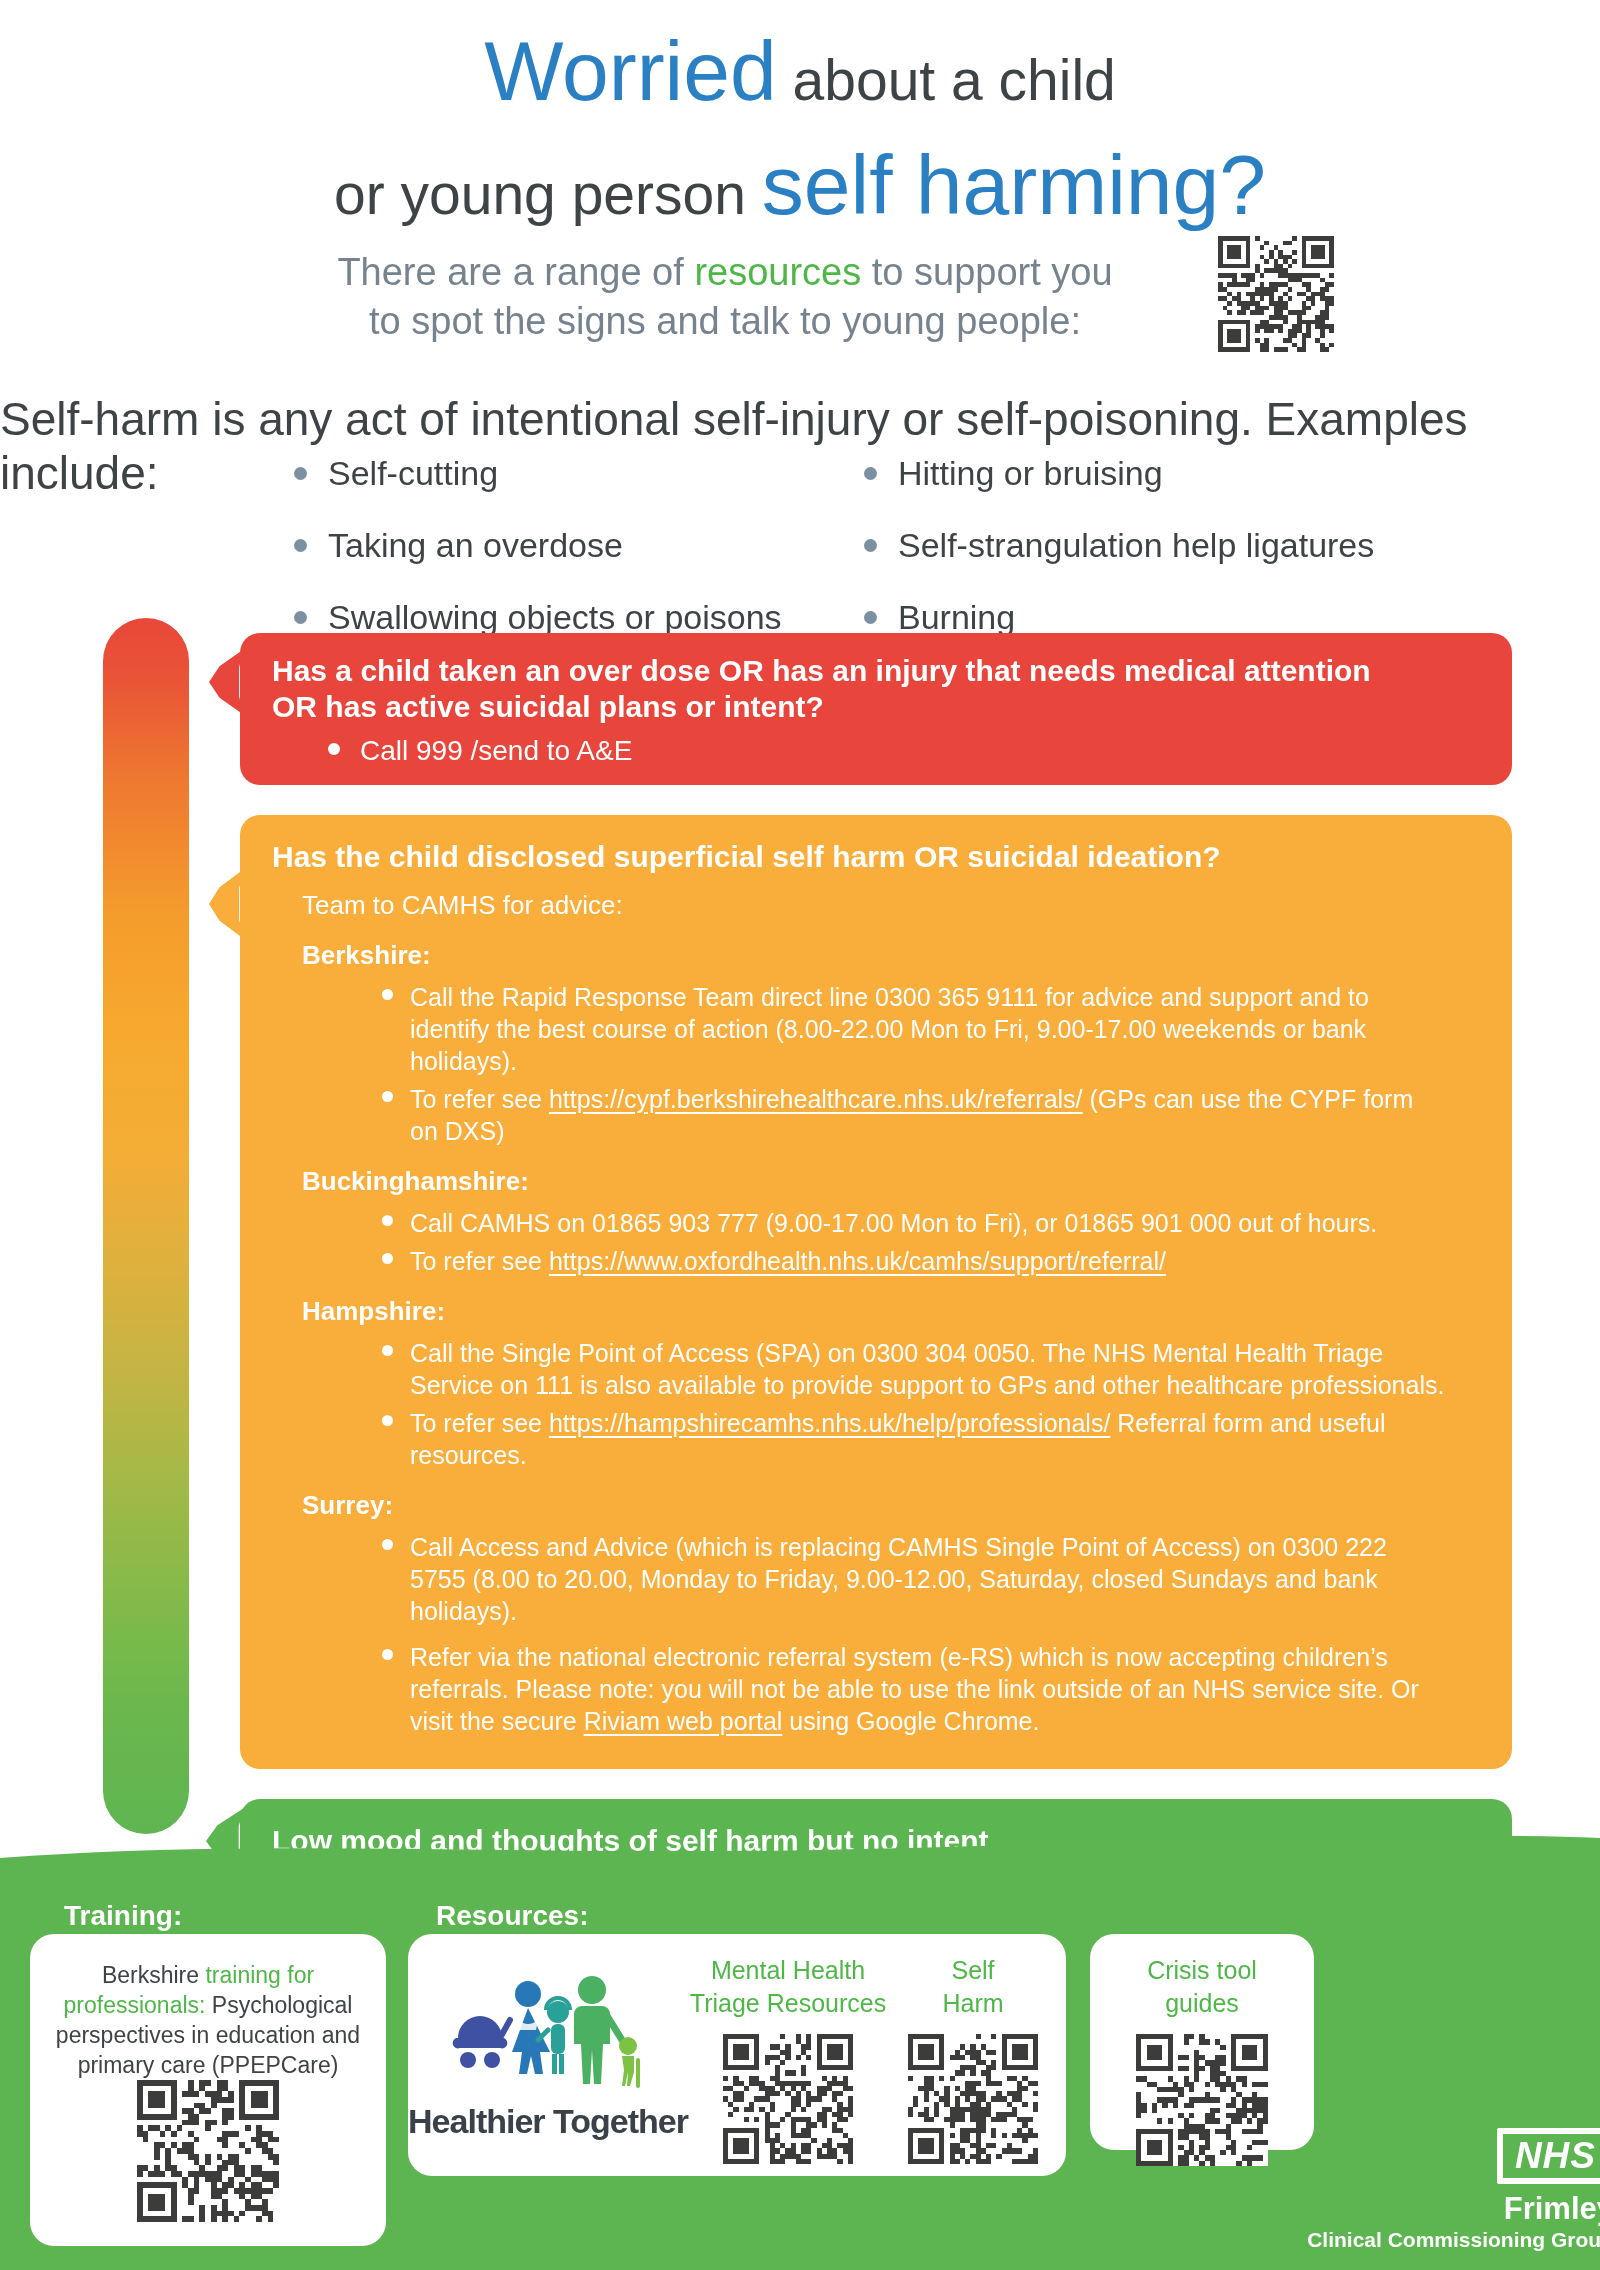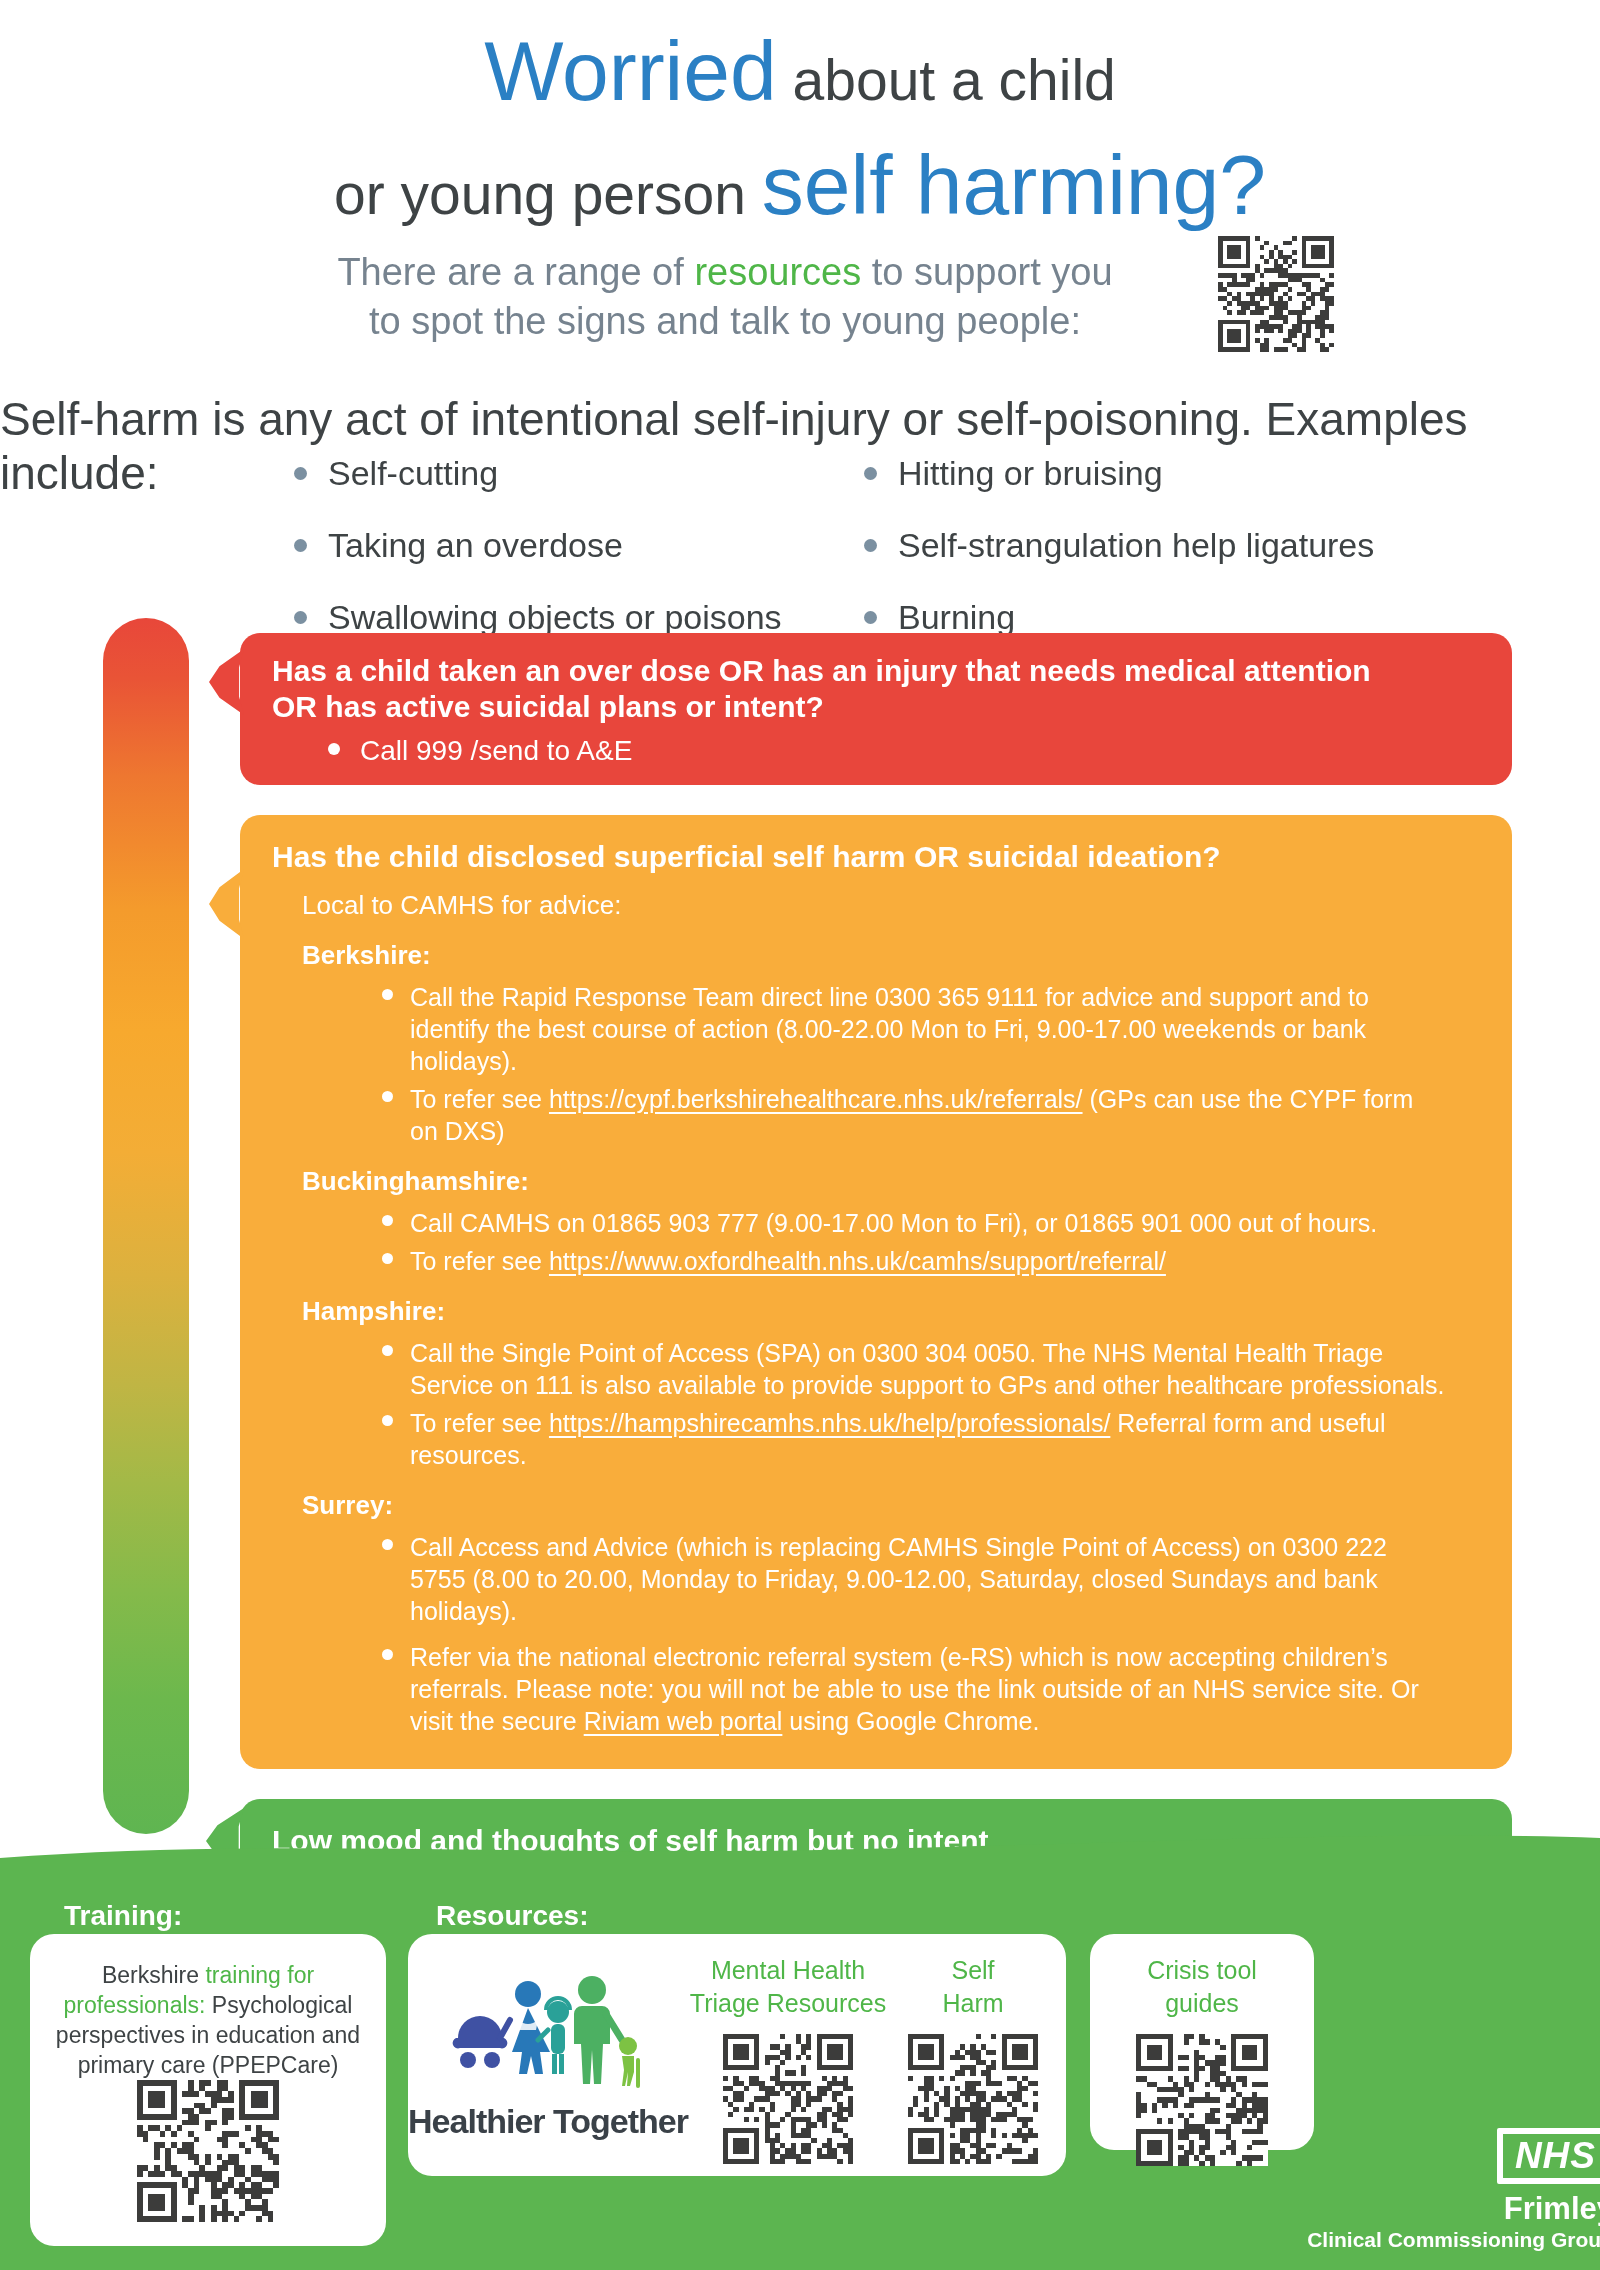--- a/index.html
+++ b/index.html
@@ -348,21 +348,21 @@
       <span class="tail"></span>
       <div class="bubble-h"><span>Has a child taken an over dose OR has an injury that needs medical attention</span><br><span>OR has active suicidal plans or intent?</span></div>
       <ul class="rbullets">
         <li>Call 999 /send to A&amp;E</li>
       </ul>
     </div>
 
     <div class="bubble amber-box">
       <span class="tail"></span>
       <div class="bubble-h">Has the child disclosed superficial self harm OR suicidal ideation?</div>
-      <div class="o-sub">Local to CAMHS for advice:</div>
+      <div class="o-sub">Team to CAMHS for advice:</div>
       <div id="amber-sections">
           <div class="county">Berkshire:</div>
           <ul class="obullets">
             <li><span>Call the Rapid Response Team direct line 0300 365 9111 for advice and support and to identify the best course of action (8.00-22.00 Mon to Fri, 9.00-17.00 weekends or bank holidays).</span></li>
             <li><span>To refer see </span><span class="u">https://cypf.berkshirehealthcare.nhs.uk/referrals/</span><span>  (GPs can use the CYPF form on DXS)</span></li>
           </ul>
           <div class="county">Buckinghamshire:</div>
           <ul class="obullets">
             <li><span>Call CAMHS on 01865 903 777 (9.00-17.00 Mon to Fri), or 01865 901 000 out of hours.</span></li>
             <li><span>To refer see </span><span class="u">https://www.oxfordhealth.nhs.uk/camhs/support/referral/</span></li>

